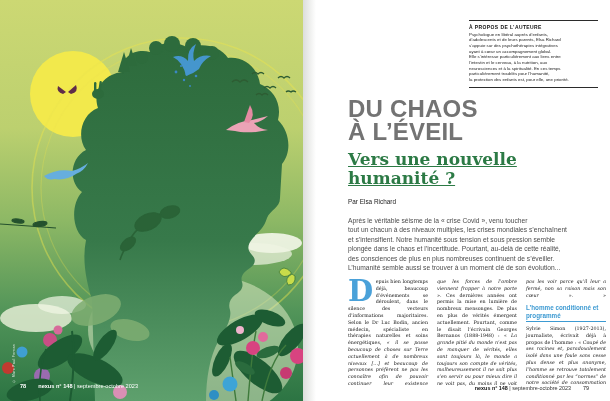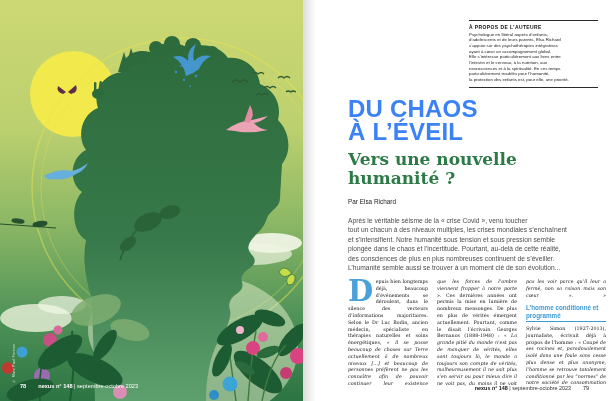--- a/index.html
+++ b/index.html
@@ -23,24 +23,24 @@
   
   .pre{white-space:pre-line;}
   .about-box{position:absolute;left:469px;top:20px;width:129px;
       border-top:1px solid #2b2b2b;border-bottom:1px solid #2b2b2b;
       padding:3px 0 4px 0;}
   .about-title{font-size:5px;font-weight:bold;letter-spacing:.4px;color:#111;margin-bottom:1.5px;}
   .about-body{font-size:4.4px;line-height:5.7px;color:#222;}
 
   .article-title{position:absolute;left:348px;top:97px;margin:0;
       font-size:24px;line-height:23px;font-weight:800;letter-spacing:.2px;
-      color:#3b82f6;font-family:"Liberation Sans","DejaVu Sans",sans-serif;}
+      color:#737373;font-family:"Liberation Sans","DejaVu Sans",sans-serif;}
   .article-subtitle{position:absolute;left:348px;top:150px;margin:0;
       font-family:"DejaVu Serif","Liberation Serif",serif;
-      font-size:17px;line-height:19px;font-weight:bold;color:#2c7a45;}
+      font-size:17px;line-height:19px;font-weight:bold;color:#2c7a45;text-decoration:underline;}
   .byline{position:absolute;left:348px;top:198px;font-size:6.4px;color:#222;}
   .intro{position:absolute;left:348px;top:216px;font-size:6.7px;line-height:9.4px;color:#4c4c4c;}
 
   .body-columns{position:absolute;left:348px;top:279px;width:258px;height:108px;
       display:flex;gap:9px;overflow:hidden;}
   .col{width:80px;flex:none;text-align:justify;
       font-family:"DejaVu Serif","Liberation Serif",serif;
       font-size:4.8px;line-height:6.8px;color:#141414;}
   .col .italic{font-style:italic;}
   .col .dropcap{float:left;font-family:"DejaVu Serif",serif;font-weight:bold;

